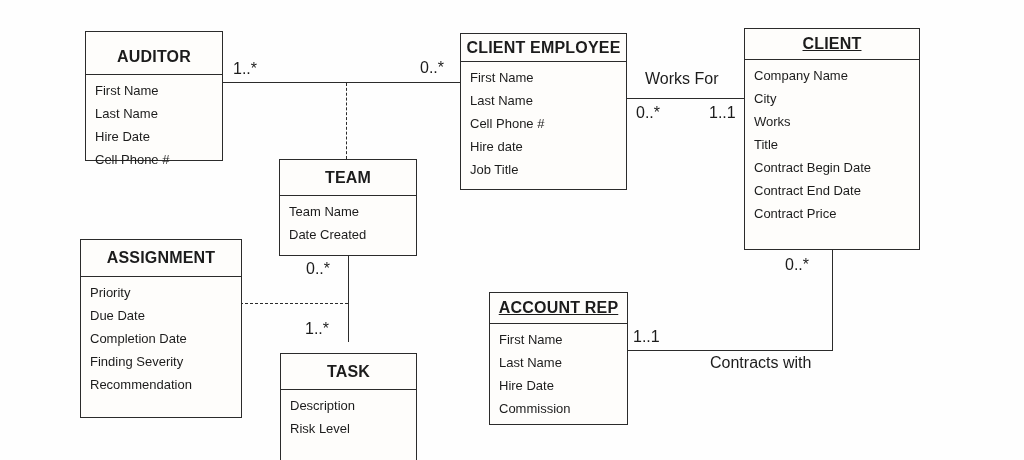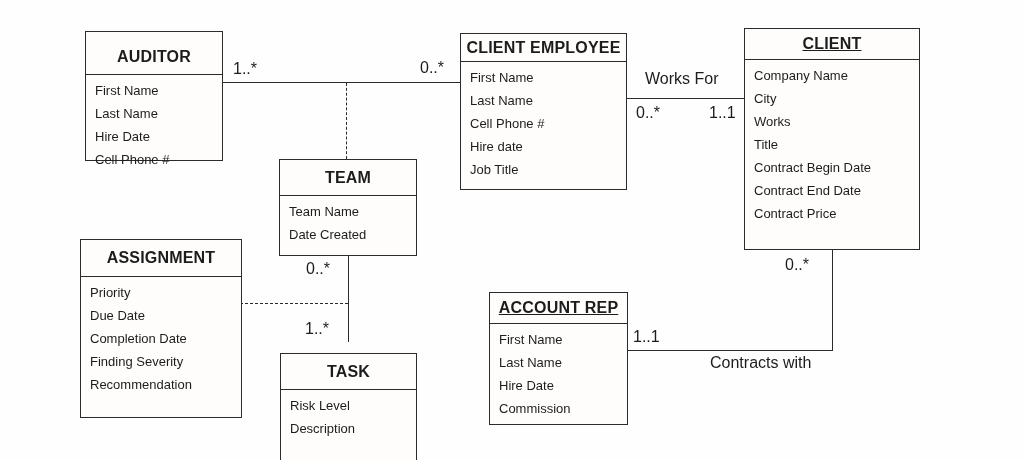--- a/index.html
+++ b/index.html
@@ -145,22 +145,22 @@
         <div class="attr">Due Date</div>
         <div class="attr">Completion Date</div>
         <div class="attr">Finding Severity</div>
         <div class="attr">Recommendation</div>
       </div>
   </div>
 
   <div class="entity" style="left:280px; top:342px; width:137px; height:117px;margin-top:11px;">
     <div class="entity-title" style="height:36px;">TASK</div>
     <div class="entity-attrs">
+        <div class="attr">Description</div>
         <div class="attr">Risk Level</div>
-        <div class="attr">Description</div>
       </div>
   </div>
 
   <div class="entity" style="left:489px; top:292px; width:139px; height:133px;">
     <div class="entity-title" style="height:31px;text-decoration:underline;">ACCOUNT REP</div>
     <div class="entity-attrs">
         <div class="attr">First Name</div>
         <div class="attr">Last Name</div>
         <div class="attr">Hire Date</div>
         <div class="attr">Commission</div>

